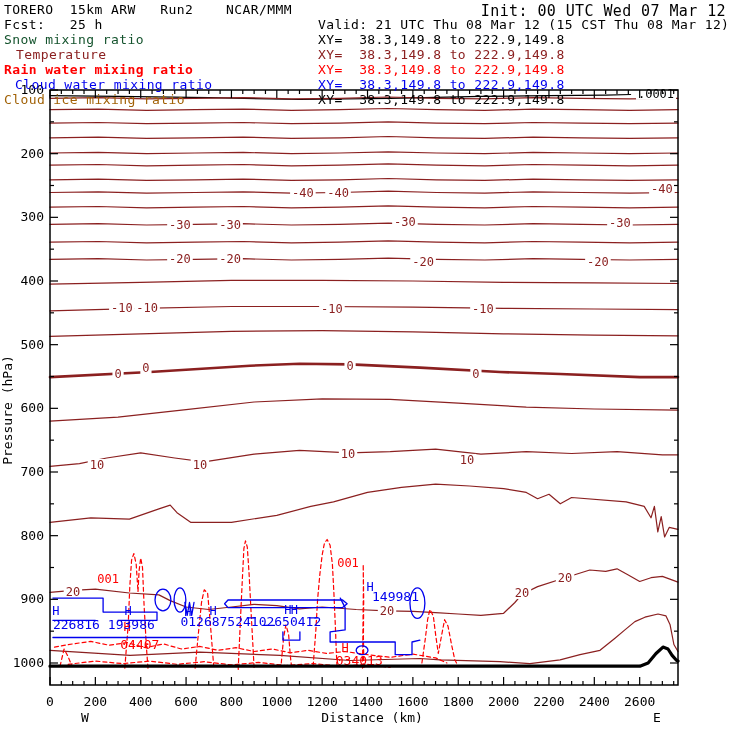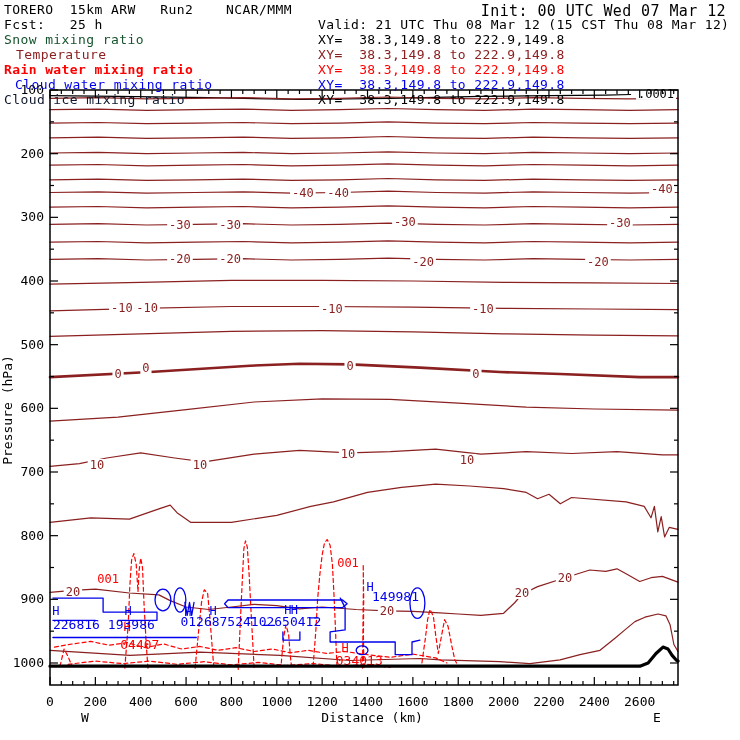--- a/index.html
+++ b/index.html
@@ -328,17 +328,17 @@
 
   <div>
     <div class="hline" style="left: 4px; top: 32px; color: #14532d;">Snow mixing ratio</div>
     <div class="xycol" style="top: 32px; color: rgb(0, 0, 0);">XY=  38.3,149.8 to 222.9,149.8</div>
     <div class="hline" style="left: 4px; top: 47px; color: rgb(139, 32, 32); margin-left: 12px;">Temperature</div>
     <div class="xycol" style="top: 47px; color: rgb(139, 32, 32);">XY=  38.3,149.8 to 222.9,149.8</div>
     <div class="hline" style="left: 4px; top: 62px; color: rgb(255, 0, 0); font-weight: bold;">Rain water mixing ratio</div>
     <div class="xycol" style="top: 62px; color: rgb(255, 0, 0);">XY=  38.3,149.8 to 222.9,149.8</div>
     <div class="hline" style="left: 15px; top: 77px; color: rgb(0, 0, 238);">Cloud water mixing ratio</div>
     <div class="xycol" style="top: 77px; color: rgb(0, 0, 238);">XY=  38.3,149.8 to 222.9,149.8</div>
-    <div class="hline" style="left: 4px; top: 92px; color: #0f172a; text-align: center;">Cloud ice mixing ratio</div>
+    <div class="hline" style="left: 4px; top: 92px; color: #a16207; text-align: center;">Cloud ice mixing ratio</div>
     <div class="xycol" style="top: 92px; color: rgb(0, 0, 0);">XY=  38.3,149.8 to 222.9,149.8</div>
   </div>
 
 </div>
 
 </body></html>

